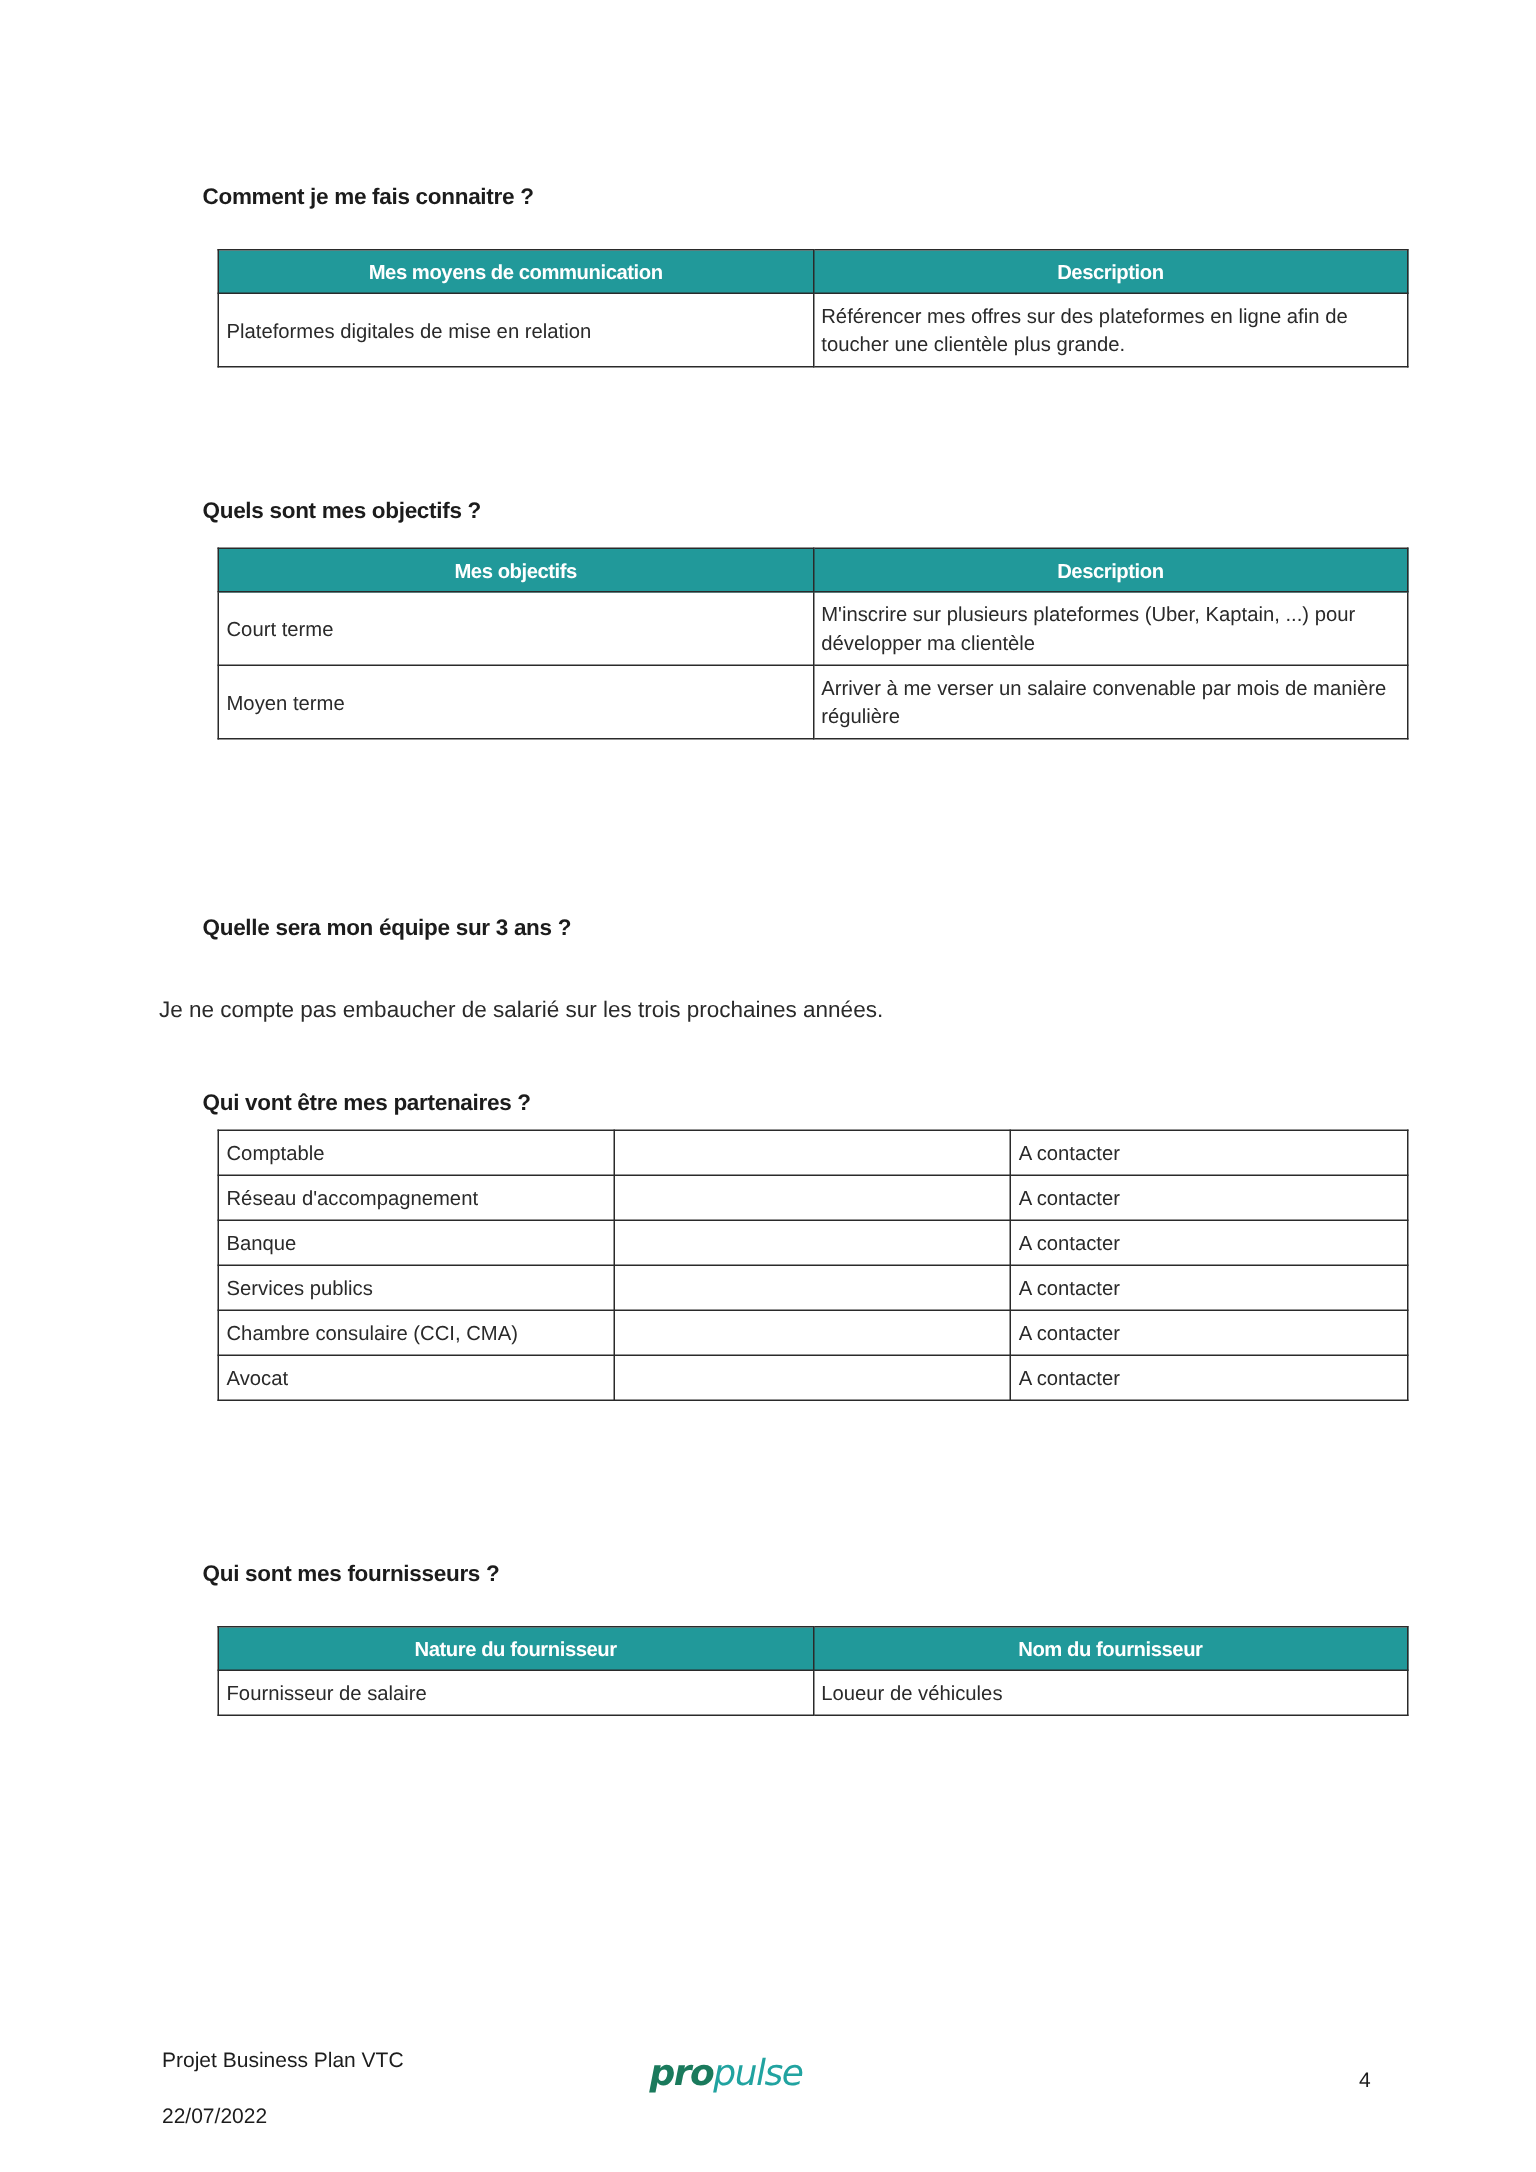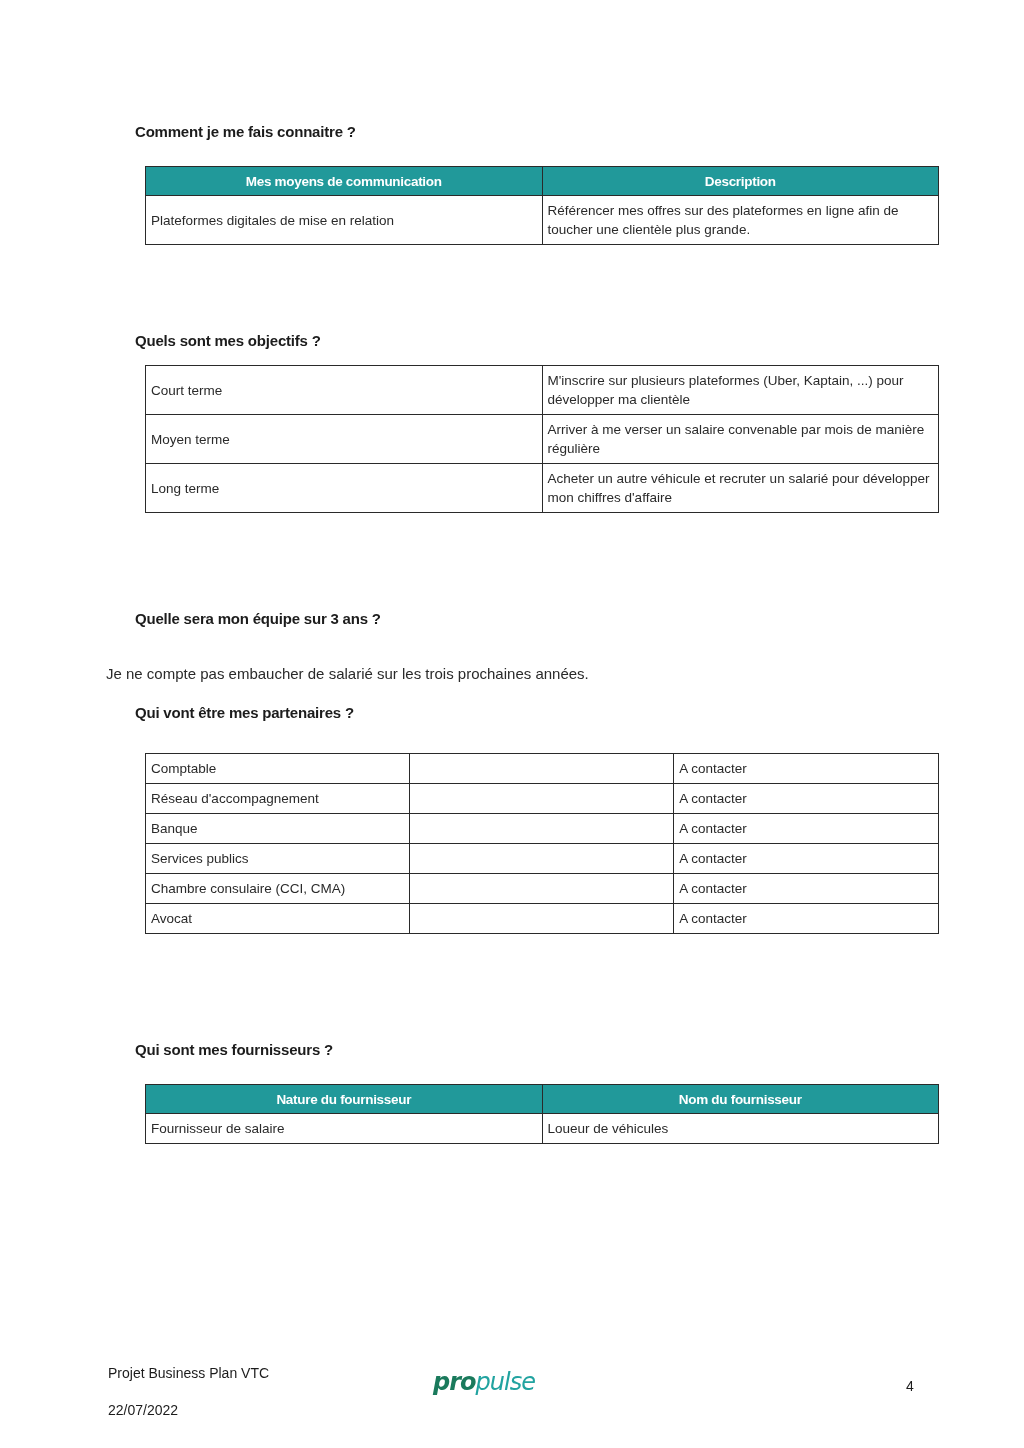--- a/index.html
+++ b/index.html
@@ -59,39 +59,39 @@
 </tbody>
   </table>
 
 <div class="heading" style="top:332px;">Quels sont mes objectifs ?</div>
 <table class="grid" style="top:365px;">
   <colgroup>
       <col style="width:50%">
       <col style="width:50%">
     </colgroup>
   <tbody>
+      <tr>
+    <th>Mes objectifs</th>
+    <th>Description</th>
+  </tr>
   <tr class="tall">
     <td>Court terme</td>
     <td>M'inscrire sur plusieurs plateformes (Uber, Kaptain, ...) pour développer ma clientèle</td>
   </tr>
   <tr class="tall">
     <td>Moyen terme</td>
     <td>Arriver à me verser un salaire convenable par mois de manière régulière</td>
   </tr>
-  <tr class="tall">
-    <td>Long terme</td>
-    <td>Acheter un autre véhicule et recruter un salarié pour développer mon chiffres d'affaire</td>
-  </tr>
 </tbody>
   </table>
 
 <div class="heading" style="top:610px;">Quelle sera mon équipe sur 3 ans ?</div>
 <div class="para" style="top:665px;">Je ne compte pas embaucher de salarié sur les trois prochaines années.</div>
 
-<div class="heading" style="top:704px;">Qui vont être mes partenaires ?</div>
+<div class="heading" style="top:727px;">Qui vont être mes partenaires ?</div>
 <table class="grid" style="top:753px;">
   <colgroup>
       <col style="width:33.3%">
       <col style="width:33.3%">
       <col style="width:33.4%">
     </colgroup>
   <tbody>
   <tr class="short">
     <td>Comptable</td>
     <td></td>

